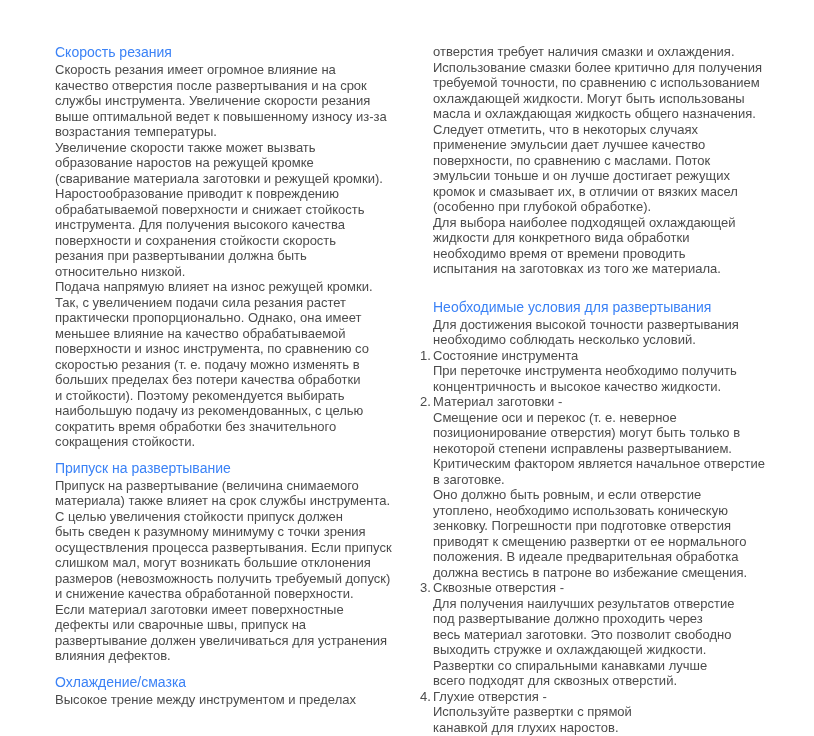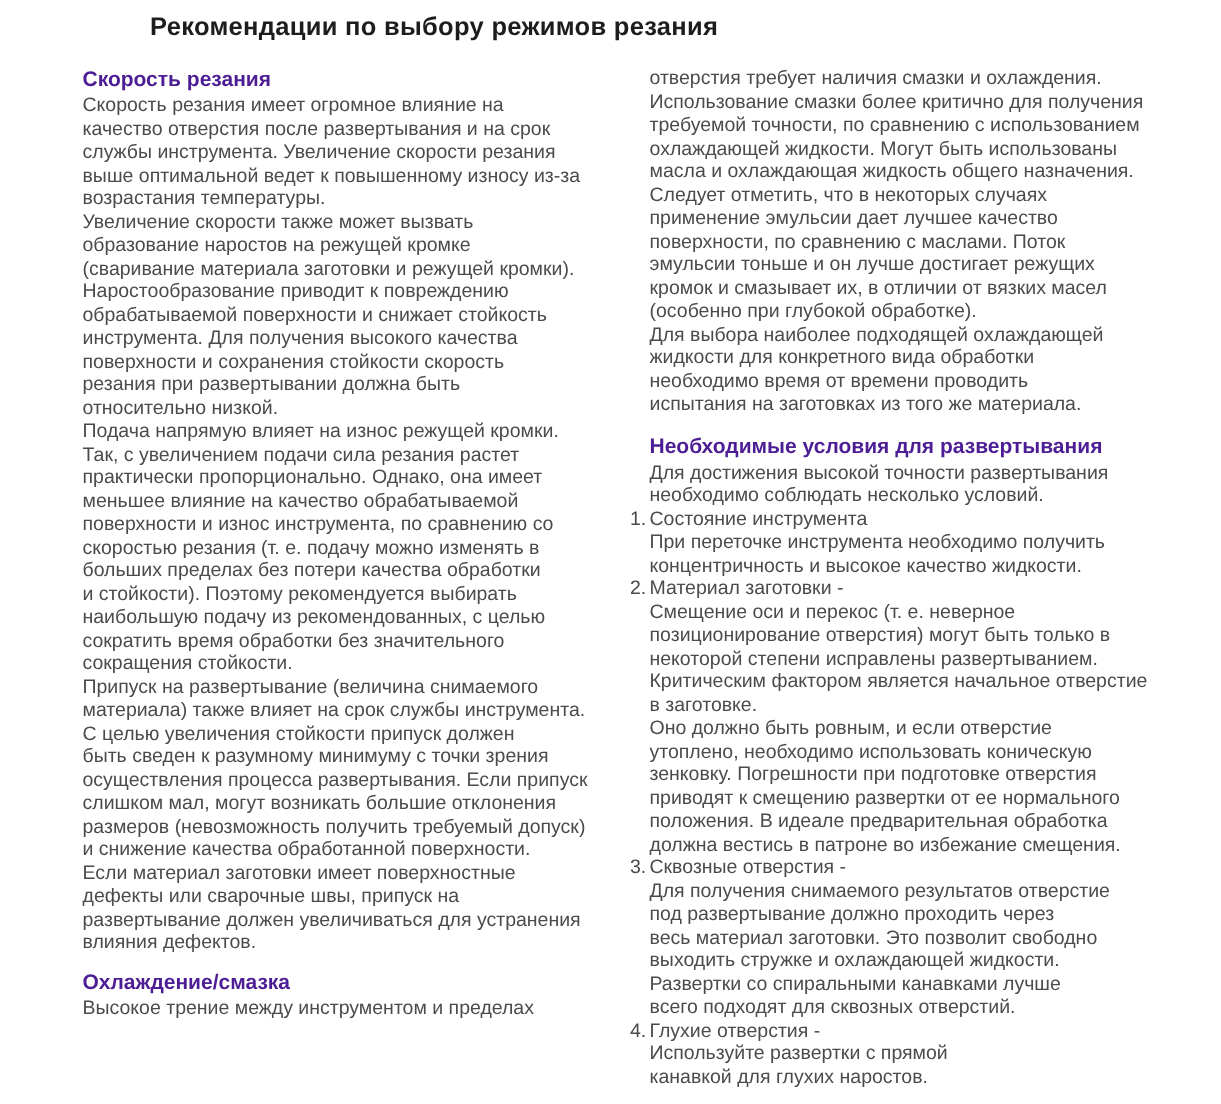--- a/index.html
+++ b/index.html
@@ -38,31 +38,31 @@
     line-height: 15.5px;
     color: #4b4b4b;
   }
   .col-left  { width: 378px; flex: none; }
   .col-right { width: 364px; flex: none; }
   .section { margin: 0; }
   .section h2 {
     margin: 0 0 2px 0;
     font-size: 14px;
     line-height: 16px;
-    font-weight: bold;
-    color: #4c1d95;
+    font-weight: normal;
+    color: #3b82f6;
     white-space: nowrap;
   }
   .section + .section h2 { margin-top: 10px; }
   .body-text {
     margin: 0;
     white-space: pre-line;
   }
   .continuation { margin: 0; white-space: pre-line; }
-  .conditions-section { margin-top: 12px; }
+  .conditions-section { margin-top: 22px; }
   .items {
     list-style: none;
     margin: 0;
     padding: 0;
   }
   .num-item { position: relative; margin: 0; padding: 0; }
   .item-number {
     position: absolute;
     left: -13px;
     top: 0;
@@ -71,21 +71,20 @@
   .item-text {
     display: block;
     white-space: pre-line;
   }
 </style>
 </head>
 <body>
 
 <div class="page">
 
-  <h1 class="doc-title">Рекомендации по выбору режимов резания</h1>
 
   <div class="columns">
 
     <div class="col col-left">
 
       <div class="section">
         <h2>Скорость резания</h2>
         <p class="body-text">Скорость резания имеет огромное влияние на
 качество отверстия после развертывания и на срок
 службы инструмента. Увеличение скорости резания
@@ -110,20 +109,21 @@
 поверхности и износ инструмента, по сравнению со
 скоростью резания (т. е. подачу можно изменять в
 больших пределах без потери качества обработки
 и стойкости). Поэтому рекомендуется выбирать
 наибольшую подачу из рекомендованных, с целью
 сократить время обработки без значительного
 сокращения стойкости.</p>
       </div>
 
       <div class="section">
+        <h2>Припуск на развертывание</h2>
         <p class="body-text">Припуск на развертывание (величина снимаемого
 материала) также влияет на срок службы инструмента.
 С целью увеличения стойкости припуск должен
 быть сведен к разумному минимуму с точки зрения
 осуществления процесса развертывания. Если припуск
 слишком мал, могут возникать большие отклонения
 размеров (невозможность получить требуемый допуск)
 и снижение качества обработанной поверхности.
 Если материал заготовки имеет поверхностные
 дефекты или сварочные швы, припуск на
@@ -179,21 +179,21 @@
 Оно должно быть ровным, и если отверстие
 утоплено, необходимо использовать коническую
 зенковку. Погрешности при подготовке отверстия
 приводят к смещению развертки от ее нормального
 положения. В идеале предварительная обработка
 должна вестись в патроне во избежание смещения.</span>
           </li>
           <li class="num-item">
             <span class="item-number">3.</span>
             <span class="item-text">Сквозные отверстия -
-Для получения снимаемого результатов отверстие
+Для получения наилучших результатов отверстие
 под развертывание должно проходить через
 весь материал заготовки. Это позволит свободно
 выходить стружке и охлаждающей жидкости.
 Развертки со спиральными канавками лучше
 всего подходят для сквозных отверстий.</span>
           </li>
           <li class="num-item">
             <span class="item-number">4.</span>
             <span class="item-text">Глухие отверстия -
 Используйте развертки с прямой

